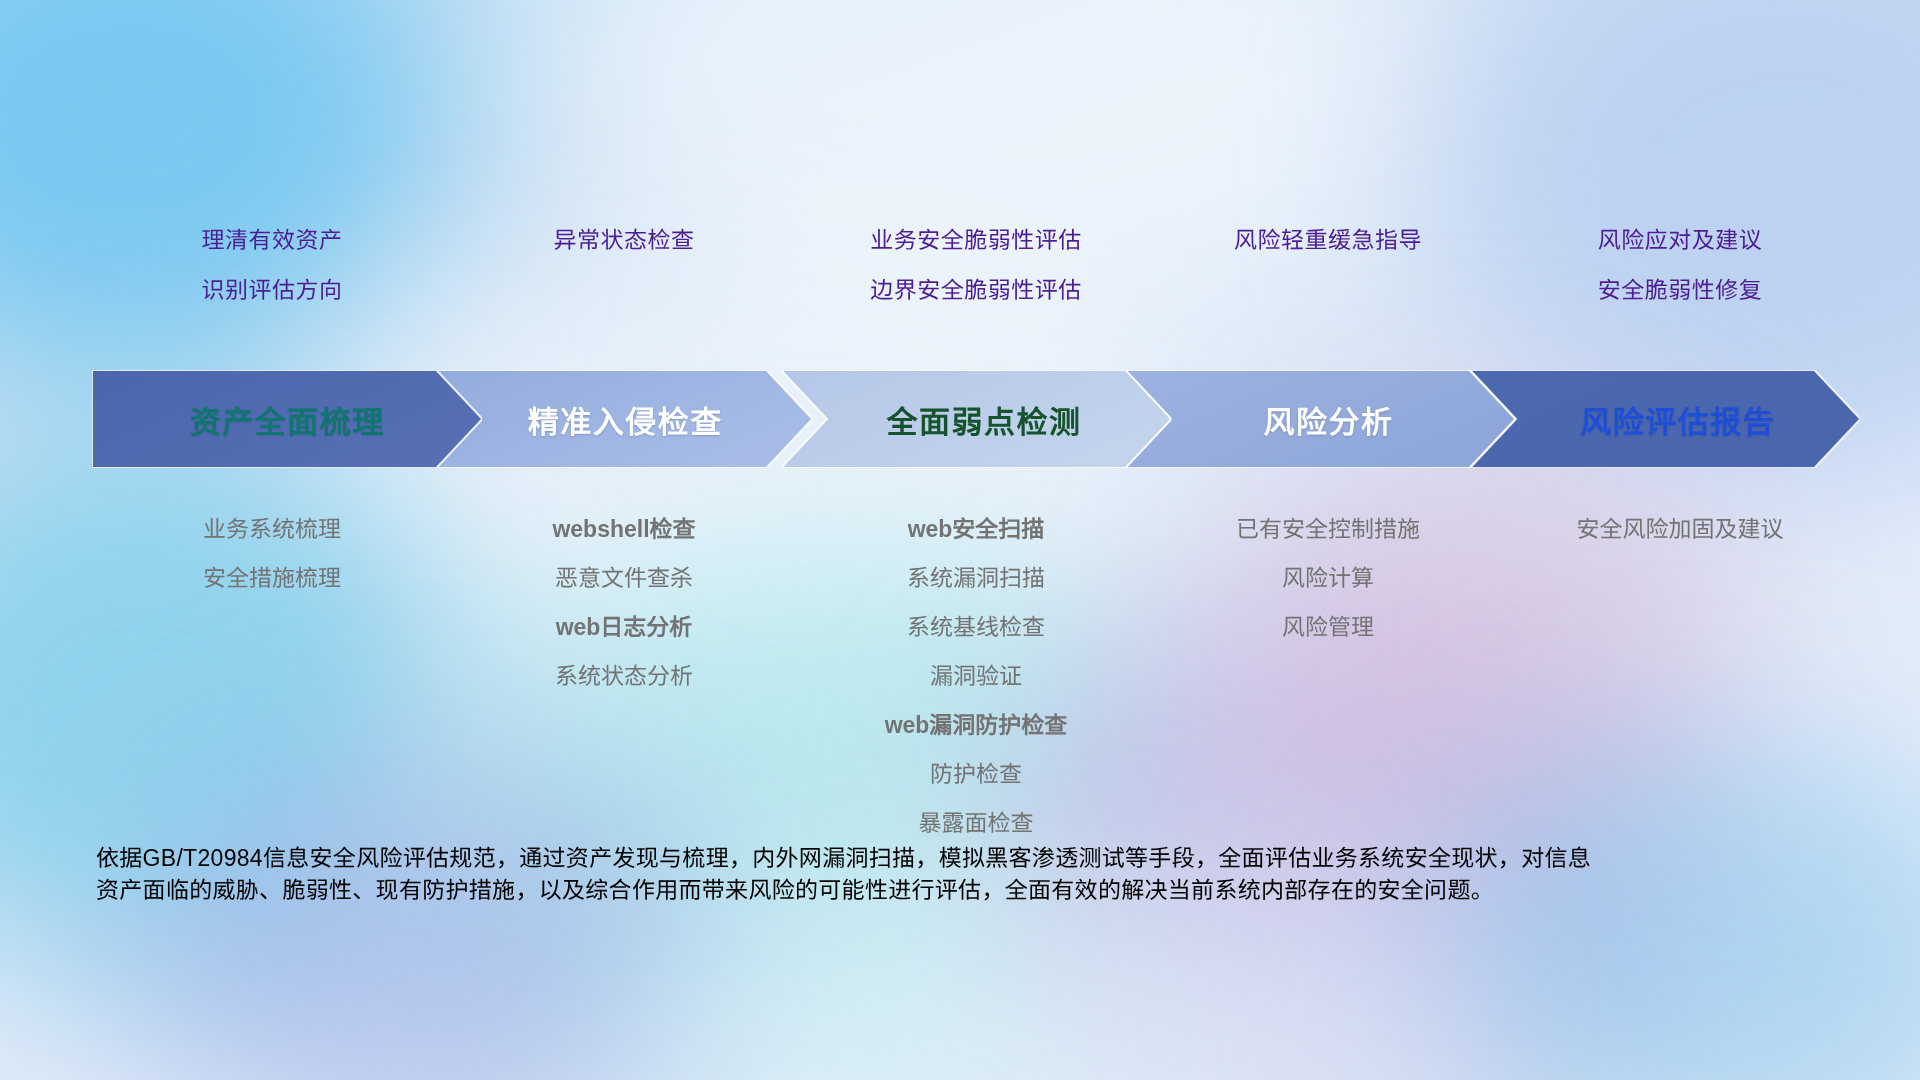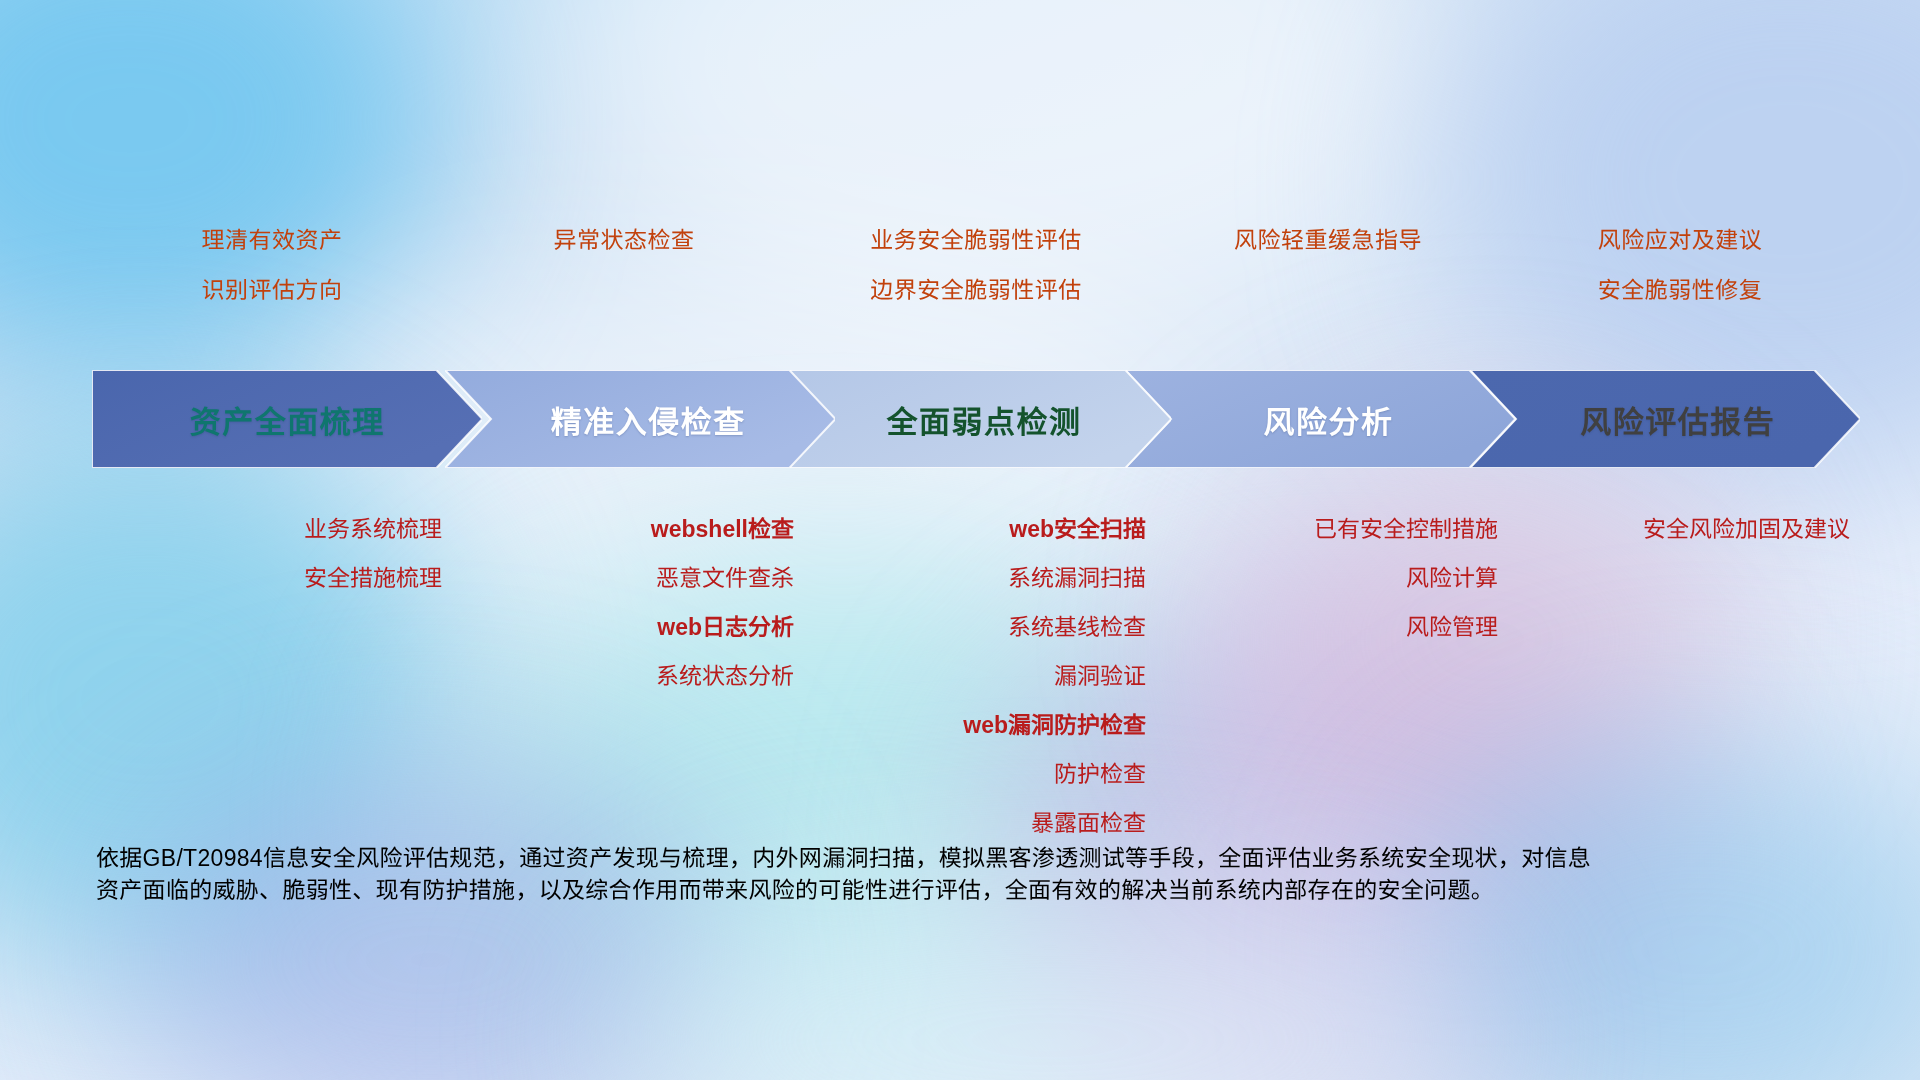--- a/index.html
+++ b/index.html
@@ -54,21 +54,21 @@
     width: 1760px;
     display: grid;
     grid-template-columns: repeat(5, 1fr);
   }
 
   
   #top-notes { top: 215px; }
   .note-cell { text-align: center; padding: 0 8px; }
   .note-line {
     font-size: 23px;
-    color: #c2410c;
+    color: #4c1d95;
     line-height: 50px;
     letter-spacing: .5px;
     white-space: nowrap;
   }
 
   
   #chevron-band {
     position: absolute;
     left: 92px;
     top: 370px;
@@ -92,24 +92,23 @@
     z-index: 3;
   }
   .chev-shape { position: absolute; inset: 0; z-index: 1; }
   .chev-shape svg { display: block; width: 100%; height: 100%; }
 
   
   #bottom-lists { top: 505px; align-items: start; }
   .list-cell { text-align: center; padding: 0 6px; }
   .list-line {
     font-size: 23px;
-    color: #b91c1c;
+    color: #737373;
     line-height: 49px;
     white-space: nowrap;
-    text-align: right;
   }
   .list-line.em { font-weight: bold; }
 
   
   #footer {
     position: absolute;
     left: 96px;
     top: 842px;
     width: 1560px;
     font-size: 23px;
@@ -169,21 +168,21 @@
                 <linearGradient id="grad0" x1="0" y1="0" x2="1" y2="0.6">
                   <stop offset="0%" stop-color="#4a66ad"></stop>
                   <stop offset="100%" stop-color="#566fb4"></stop>
                 </linearGradient>
               </defs>
               <polygon points="0,0 344.4,0 390.4,49 344.4,98 0,98" fill="url(#grad0)" stroke="rgba(255,255,255,0.85)" stroke-width="2"></polygon>
             </svg>
           </div>
           <span class="chev-title" style="color: #0f766e; margin-left: 0px; text-shadow: rgba(40, 60, 110, 0.25) 0px 1px 2px;">资产全面梳理</span>
         </div>
-        <div class="chev" style="left: 353px; width: 390.4px; z-index: 14; text-align: right;">
+        <div class="chev" style="left: 330px; width: 390.4px; z-index: 14; text-align: right;">
           <div class="chev-shape">
             <svg viewBox="0 0 390.4 98" preserveAspectRatio="none">
               <defs>
                 <linearGradient id="grad1" x1="0" y1="0" x2="1" y2="0.6">
                   <stop offset="0%" stop-color="#93abdd"></stop>
                   <stop offset="100%" stop-color="#a7bbe6"></stop>
                 </linearGradient>
               </defs>
               <polygon points="0,0 344.4,0 390.4,49 344.4,98 0,98 46,49" fill="url(#grad1)" stroke="rgba(255,255,255,0.85)" stroke-width="2"></polygon>
             </svg>
@@ -223,21 +222,21 @@
             <svg viewBox="0 0 390.4 98" preserveAspectRatio="none">
               <defs>
                 <linearGradient id="grad4" x1="0" y1="0" x2="1" y2="0.6">
                   <stop offset="0%" stop-color="#4c68ae"></stop>
                   <stop offset="100%" stop-color="#4a66ad"></stop>
                 </linearGradient>
               </defs>
               <polygon points="0,0 344.4,0 390.4,49 344.4,98 0,98 46,49" fill="url(#grad4)" stroke="rgba(255,255,255,0.85)" stroke-width="2"></polygon>
             </svg>
           </div>
-          <span class="chev-title" style="color: #404040; margin-left: 26px; text-shadow: rgba(40, 60, 110, 0.25) 0px 1px 2px;">风险评估报告</span>
+          <span class="chev-title" style="color: #1d4ed8; margin-left: 26px; text-shadow: rgba(40, 60, 110, 0.25) 0px 1px 2px;">风险评估报告</span>
         </div>
       </div>
 
     <div class="cols" id="bottom-lists">
         <div class="list-cell">
           <div class="list-line">业务系统梳理</div>
           <div class="list-line">安全措施梳理</div>
         </div>
         <div class="list-cell">
           <div class="list-line em">webshell检查</div>

